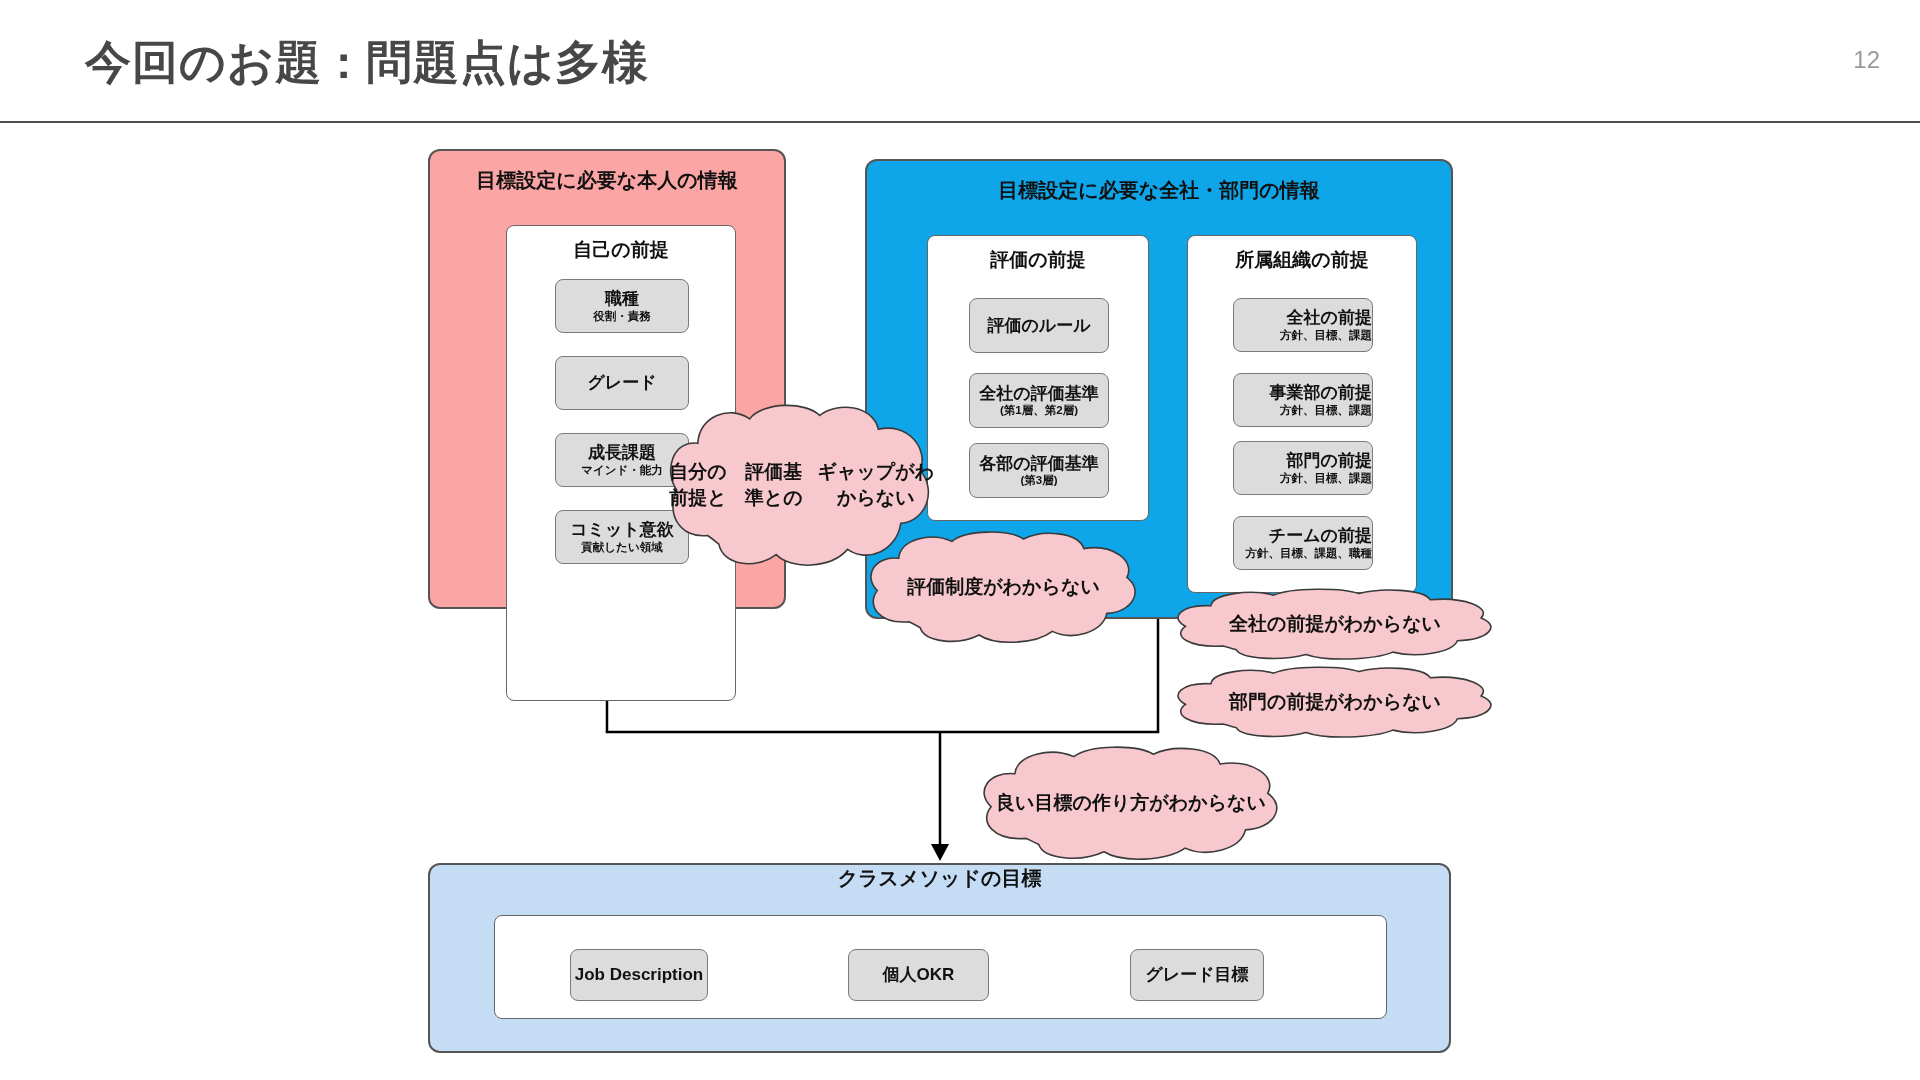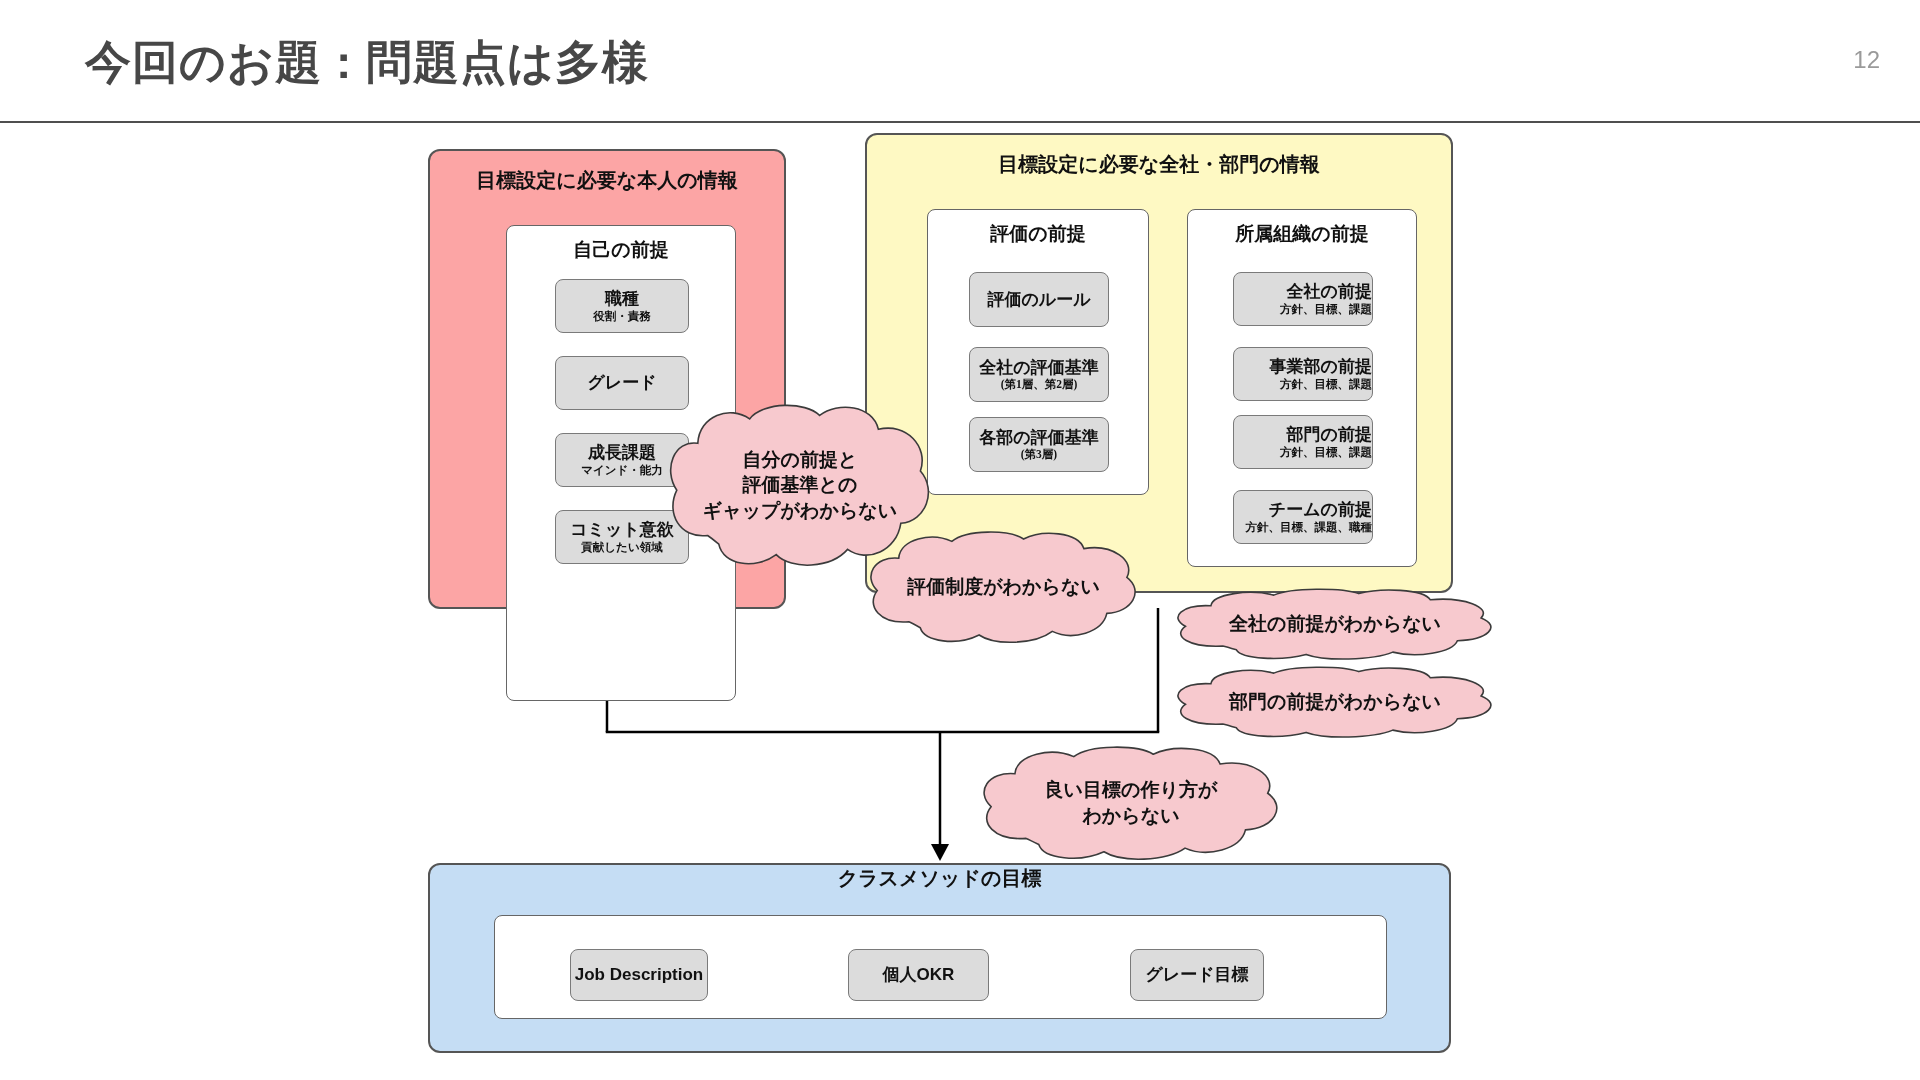--- a/index.html
+++ b/index.html
@@ -9,21 +9,21 @@
 
   
   .slide-title { position:absolute; left:85px; top:32px; font-size:46px; font-weight:700; color:#474747; letter-spacing:1px; }
   .page-num { position:absolute; right:40px; top:46px; font-size:24px; color:#9a9a9a; font-weight:400; }
   .divider { position:absolute; left:0; top:121px; width:1920px; border-top:2px solid #4f4f4f; }
 
   
   .panel { position:absolute; border:2px solid #555555; border-radius:12px; }
   .panel-title { text-align:center; font-size:20px; font-weight:700; color:#111; padding-top:16px; }
   .panel-green { left:428px; top:149px; width:358px; height:460px; background:#fca5a5; }
-  .panel-yellow { left:865px; top:133px; width:588px; height:460px; background:#fef9c3;font-family:Liberation Serif, serif; }
+  .panel-yellow { left:865px; top:159px; width:588px; height:460px; background:#0ea5e9; }
   .panel-blue { left:428px; top:863px; width:1023px; height:190px; background:#c5ddf4; }
   .panel-blue .panel-title { padding-top:0; }
 
   .whitebox { position:absolute; background:#ffffff; border:1.5px solid #666666; border-radius:8px; }
   .whitebox-title { text-align:center; font-size:19px; font-weight:700; color:#111; padding-top:11px; }
   .wb-self { left:76px; top:74px; width:230px; height:476px; }
   .wb-eval { left:60px; top:74px; width:222px; height:286px; }
   .wb-org  { left:320px; top:74px; width:230px; height:358px; }
   .wb-goal { left:64px; top:50px; width:893px; height:104px; }
 
@@ -35,21 +35,21 @@
   .col-eval .item { left:41px; width:140px; height:55px; }
   .col-org  .item { left:45px; width:140px; height:54px;align-items:flex-end; }
   .wb-goal  .item { top:33px; height:52px; }
 
   
   .connectors { position:absolute; left:0; top:0; width:1920px; height:1080px; pointer-events:none; }
 
   
   .cloud { position:absolute; }
   .cloud svg { position:absolute; left:0; top:0; width:100%; height:100%; overflow:visible; }
-  .cloud-text { position:absolute; left:0; top:0; right:0; bottom:0; display:flex; flex-direction:column;
+  .cloud-text { position:absolute; left:0; top:0; right:0; bottom:0; display:flex; flex-direction:row;
                 align-items:center; justify-content:center; font-size:19px; font-weight:700; color:#111;
                 line-height:1.35; text-align:center; }
   .cloud-gap    { left:660px;  top:398px; width:280px; height:174px; }
   .cloud-eval   { left:860px;  top:527px; width:287px; height:120px; }
   .cloud-zensha { left:1165px; top:586px; width:340px; height:76px; }
   .cloud-bumon  { left:1165px; top:664px; width:340px; height:76px; }
   .cloud-goal   { left:972px;  top:742px; width:318px; height:122px; }
 </style>
 </head>
 <body>

